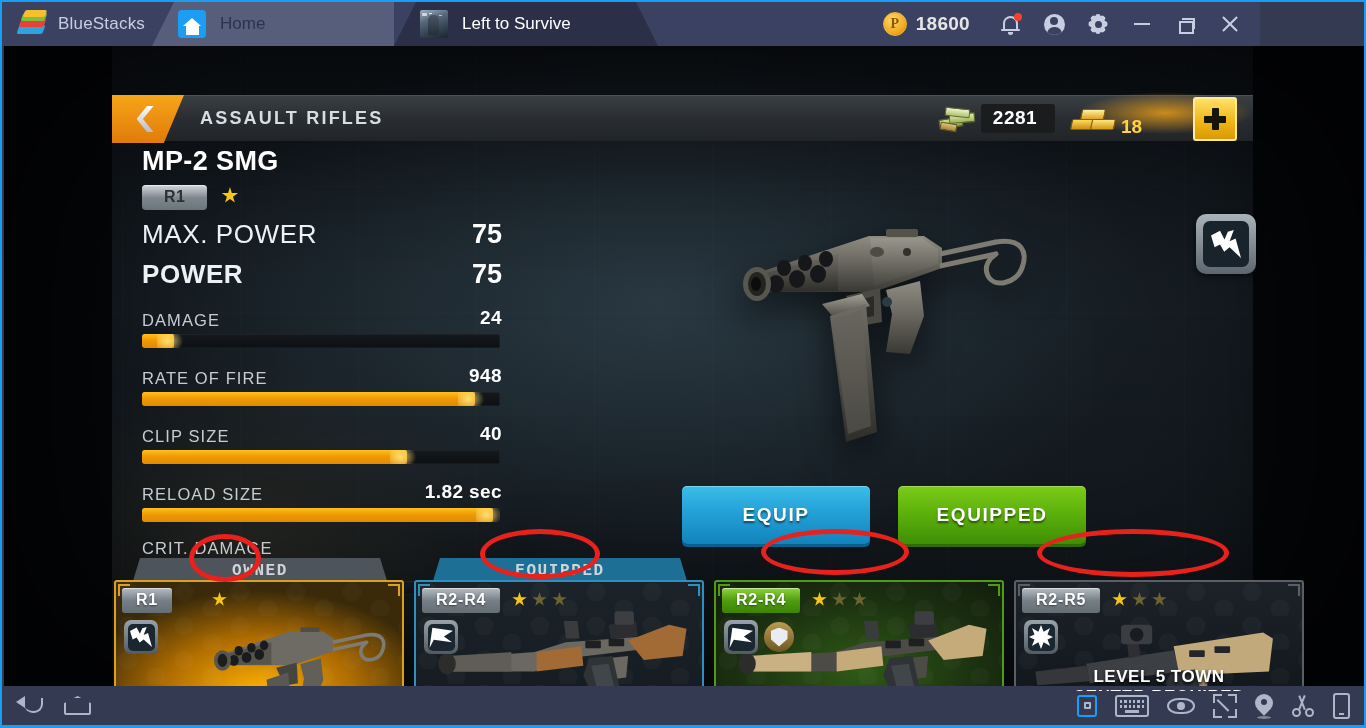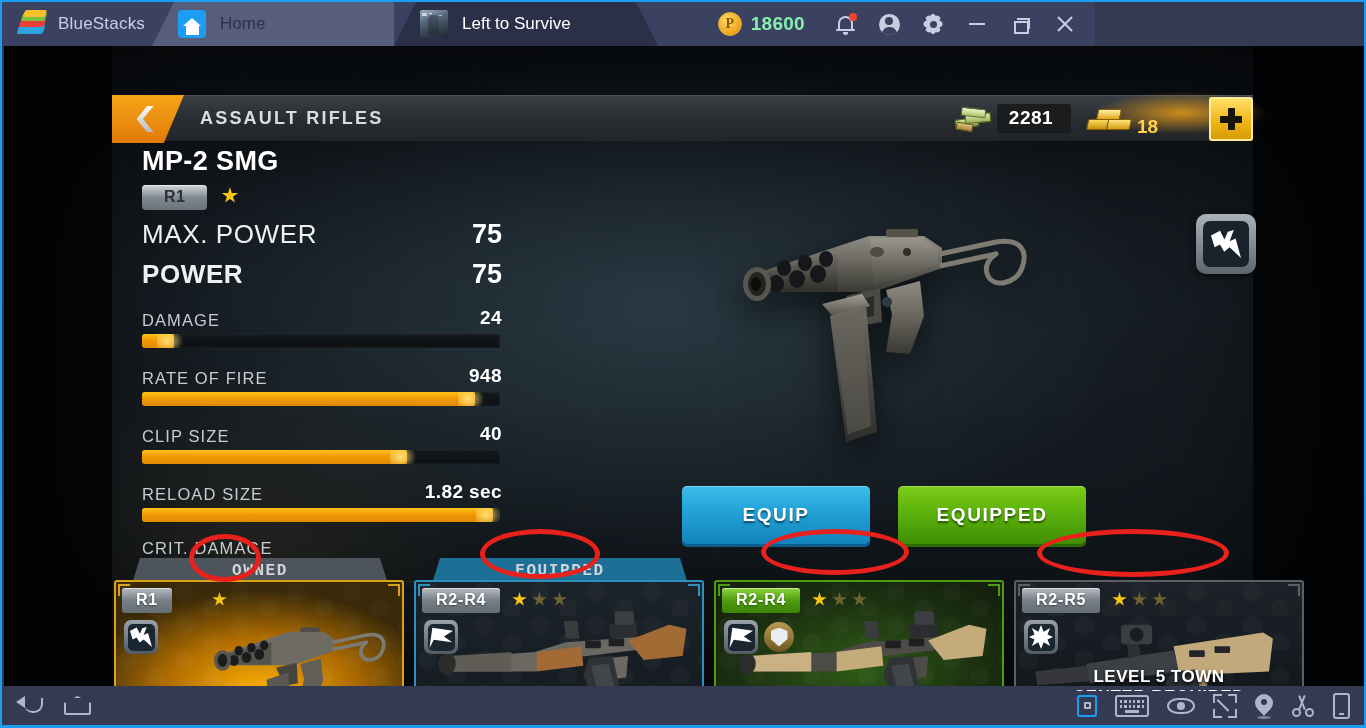--- a/index.html
+++ b/index.html
@@ -10,21 +10,21 @@
   #app {
     width:1366px; height:728px; position:relative;
     background:#343a52;
     border:2px solid #1b9df3;
     border-bottom-width:3px;
     overflow:hidden;
   }
 
   
   .titlebar {
-    position:absolute; left:0; top:0; width:1093px; height:44px;
+    position:absolute; left:0; top:0; width:1258px; height:44px;
     background:#3b4160;
     display:flex; align-items:center;
   }
   .bs-brand {
     display:flex; align-items:center; gap:12px;
     padding-left:16px; width:150px; height:44px;
     flex:0 0 auto;
   }
   .bs-logo { width:28px; height:26px; position:relative; }
   .bs-logo i { position:absolute; display:block; border-radius:2px; }
@@ -81,21 +81,21 @@
   }
 
   .tb-right { margin-left:auto; display:flex; align-items:center; gap:0; padding-right:8px; height:44px; }
   .coin-wrap { display:flex; align-items:center; gap:9px; margin-right:18px; }
   .coin {
     width:24px;height:24px;border-radius:50%;
     background:radial-gradient(circle at 38% 32%, #ffd966, #f0a81e 65%, #c07c0a 100%);
     border:1px solid #e8b33c; color:#8a5a06; font-size:14px; font-weight:bold;
     display:flex;align-items:center;justify-content:center; font-family:"Liberation Serif",serif;
   }
-  .coin-amt { color:#86efac; font-size:19px; font-weight:bold; letter-spacing:.3px; }
+  .coin-amt { color:#e5e5e5; font-size:19px; font-weight:bold; letter-spacing:.3px; }
   .tb-btn {
     width:44px;height:44px;display:flex;align-items:center;justify-content:center;
     color:#c8cee2; position:relative;
   }
   .bell { width:15px;height:16px; position:relative; }
   .bell .dome {
     width:15px;height:13px;border:2.2px solid #c8cee2;border-bottom:none;
     border-radius:8px 8px 0 0;
   }
   .bell .base { width:19px;height:2.2px;background:#c8cee2;margin-left:-2px;margin-top:0px;border-radius:1px;}
@@ -160,21 +160,21 @@
   .chev{
     width:17px;height:26px;
     background:linear-gradient(180deg,#fdfdfd,#b9bcc0);
     clip-path:polygon(62% 0,100% 0,38% 50%,100% 100%,62% 100%,0 50%);
     margin-left:-6px;
   }
   .ghead-title{
     margin-left:86px; color:#d8dde2; font-size:18px; font-weight:bold;
     letter-spacing:2.2px;
   }
-  .ghead-right{ margin-left:auto; display:flex; align-items:center; padding-right:0; height:46px;}
+  .ghead-right{ margin-left:auto; display:flex; align-items:center; padding-right:16px; height:46px;}
   .cash-chip{ display:flex;align-items:center; height:30px; }
   .cash-ic{width:44px;height:30px;position:relative;flex:0 0 auto;}
   .cash-ic i{position:absolute;display:block;border-radius:1px;}
   .cash-ic .b1{left:2px;top:14px;width:24px;height:10px;background:linear-gradient(180deg,#cfe08a,#8aa046);transform:rotate(-9deg);border:1px solid #5d6c2d;}
   .cash-ic .b2{left:12px;top:9px;width:26px;height:10px;background:linear-gradient(180deg,#e3ecb4,#9fb356);transform:rotate(-4deg);border:1px solid #5d6c2d;}
   .cash-ic .b3{left:8px;top:4px;width:25px;height:9px;background:linear-gradient(180deg,#f0f4cf,#b0c26a);transform:rotate(6deg);border:1px solid #5d6c2d;}
   .cash-ic .b4{left:3px;top:19px;width:17px;height:8px;background:linear-gradient(180deg,#dfc27a,#a3863c);transform:rotate(10deg);border:1px solid #6b5623;}
   .cash-amt{
     background:#1a1c1e; color:#fff; font-size:19px;font-weight:bold;
     padding:3px 14px 4px 8px; border-radius:3px; letter-spacing:.5px; min-width:74px; text-align:center;

